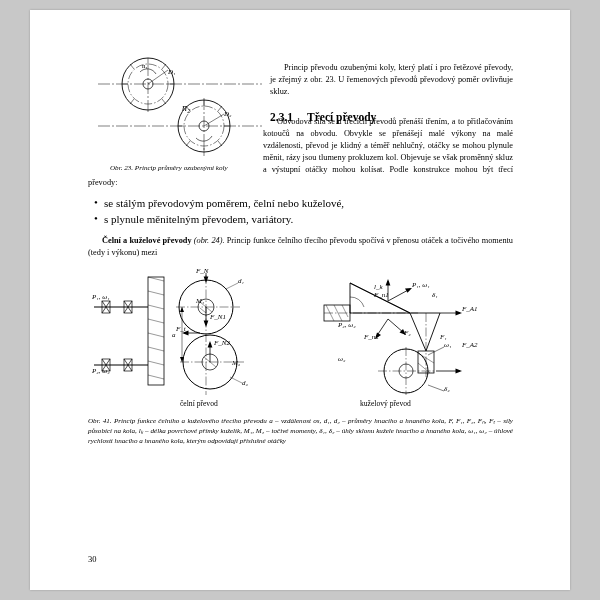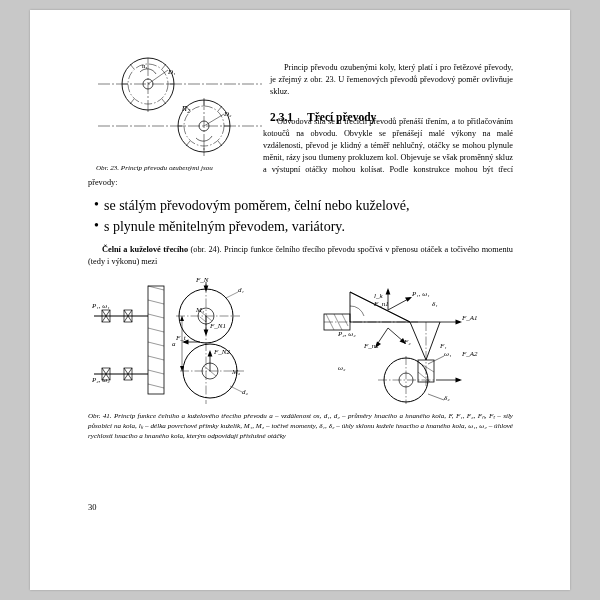--- a/index.html
+++ b/index.html
@@ -13,53 +13,53 @@
     position:absolute;left:58px;top:52px;width:425px;
   }
   
   .toprow{display:flex;align-items:flex-start;}
   .fig23wrap{width:182px;flex:0 0 182px;}
   .fig23{width:168px;height:96px;position:relative;margin-left:8px;}
   .cap{
     font-size:7.1px;line-height:1.35;font-style:italic;color:#000;
     margin-top:6px;margin-left:8px;width:160px;text-align:left;
   }
-  .cap b{font-style:italic;font-weight:normal;}
+  .cap b{font-style:italic;font-weight:normal;margin-left:14px;}
   .colr{
     flex:1;font-size:8.3px;line-height:1.47;text-align:justify;
     text-justify:inter-word;hyphens:auto;
   }
   .colr p{margin:0;}
   .colr .ind{text-indent:14px;}
   h2.sect{
     font-family:Liberation Serif, serif;
     font-size:11.5px;font-weight:bold;margin:10px 0 7px 0;
     display:flex;gap:14px;
   }
   
   .full{
     font-size:8.3px;line-height:1.47;text-align:justify;margin-top:2px;
   }
   .full p{margin:0;text-indent:14px;}
-  .bullets{margin:6px 0 0 0;padding:0;list-style:none;font-size:14px;line-height:1.5;}
+  .bullets{margin:6px 0 0 0;padding:0;list-style:none;font-size:11px;line-height:1.5;}
   .bullets li{padding-left:16px;position:relative;}
   .bullets li:before{content:"\2022";position:absolute;left:6px;top:-1px;}
   .para2{font-size:8.3px;line-height:1.47;text-align:justify;margin-top:7px;}
   .para2 .lead{font-weight:bold;}
-  .para2 .ital{}
+  .para2 .ital{font-style:italic;}
   
   .fig24{position:relative;width:425px;height:132px;margin-top:8px;}
   .fig24 .lbl{position:absolute;font-size:7px;font-style:italic;}
   .figtitles{position:relative;width:425px;height:14px;font-size:7.6px;}
   .figtitles span{position:absolute;}
   .cap24{
     font-size:7.1px;line-height:1.4;font-style:italic;margin-top:4px;text-align:justify;
   }
   .pagenum{
-    position:absolute;left:58px;top:492px;font-size:8.5px;
+    position:absolute;left:58px;top:544px;font-size:8.5px;
   }
   svg{display:block;overflow:visible;}
   .stk{stroke:#000;fill:none;}
 </style>
 </head>
 <body>
 
 <div class="page">
  <div class="content">
 
@@ -108,21 +108,21 @@
           <line class="stk" x1="52" y1="22" x2="72" y2="8" stroke-width="0.5"></line>
           <line class="stk" x1="108" y1="64" x2="128" y2="52" stroke-width="0.5"></line>
         </svg>
         <span style="position:absolute;left:30px;top:0px;font-size:7px;margin-left:16px;">n₁</span>
         <span style="position:absolute;left:86px;top:40px;font-size:10px;font-style:italic;">n₂</span>
         <span style="position:absolute;left:72px;top:6px;font-size:7px;font-style:italic;">D₁</span>
         <span style="position:absolute;left:128px;top:48px;font-size:7px;font-style:italic;">D₂</span>
       </div>
       <div class="cap">
         <b>Obr. 23.</b>
-        <span>Princip převodu ozubenými jsou</span>
+        <span>Princip průměry ozubenými koly</span>
       </div>
     </div>
 
     <div class="colr">
       <p class="ind">Princip převodu ozubenými koly, který platí i pro řetězové převody, je zřejmý z obr. 23. U řemenových převodů převodový poměr ovlivňuje skluz.</p>
       <h2 class="sect">
         <span>2.3.1</span>
         <span>Třecí převody</span>
       </h2>
       <p class="ind" style="visibility:hidden">x</p>
@@ -134,21 +134,21 @@
     <p>Obvodová síla se u třecích převodů přenáší třením, a to přitlačováním kotoučů na obvodu. Obvykle se přenášejí malé výkony na malé vzdálenosti, převod je klidný a téměř nehlučný, otáčky se mohou plynule měnit, rázy jsou tlumeny prokluzem kol. Objevuje se však proměnný skluz a výstupní otáčky mohou kolísat. Podle konstrukce mohou být třecí převody:</p>
     <div style="clear:both"></div>
   </div>
 
   <ul class="bullets">
     <li>se stálým převodovým poměrem, čelní nebo kuželové,</li>
     <li>s plynule měnitelným převodem, variátory.</li>
   </ul>
 
   <div class="para2">
-    <span style="display:inline-block;width:14px"></span><span class="lead">Čelní a kuželové třecího</span>
+    <span style="display:inline-block;width:14px"></span><span class="lead">Čelní a kuželové převody</span>
     <span class="ital">(obr. 24).</span>
     <span>Princip funkce čelního třecího převodu spočívá v přenosu otáček a točivého momentu (tedy i výkonu) mezi</span>
   </div>
 
   <div class="fig24">
     <svg width="425" height="132" viewBox="0 0 425 132">
 
       <rect class="stk" x="60" y="10" width="16" height="108" stroke-width="0.8"></rect>
       <line class="stk" x1="60" y1="10" x2="76" y2="14" stroke-width="0.4"></line>
       <line class="stk" x1="60" y1="24" x2="76" y2="28" stroke-width="0.4"></line>
@@ -268,20 +268,24 @@
     <span class="lbl" style="left:374px;top:74px;">F_A2</span>
     <span class="lbl" style="left:250px;top:54px;">P₂, ω₂</span>
     <span class="lbl" style="left:250px;top:88px;">ω₂</span>
     <span class="lbl" style="left:356px;top:74px;">ω₁</span>
     <span class="lbl" style="left:344px;top:24px;">δ₁</span>
     <span class="lbl" style="left:356px;top:118px;">δ₂</span>
     <span class="lbl" style="left:108px;top:30px;">M₁</span>
     <span class="lbl" style="left:112px;top:92px;margin-left:32px;">M₂</span>
   </div>
 
+  <div class="figtitles">
+    <span style="left:92px;">čelní převod</span>
+    <span style="left:272px;">kuželový převod</span>
+  </div>
 
   <div class="cap24">
     <b style="font-weight:normal">Obr. 41.</b>
     <span>Princip funkce čelního a kuželového třecího převodu a – vzdálenost os, d₁, d₂ – průměry hnacího a hnaného kola, F, F₁, F₂, Fₙ, Fₜ – síly působící na kola, lₖ – délka povrchové přímky kuželík, M₁, M₂ – točivé momenty, δ₁, δ₂ – úhly sklonu kužele hnacího a hnaného kola, ω₁, ω₂ – úhlové rychlosti hnacího a hnaného kola, kterým odpovídají příslušné otáčky</span>
   </div>
 
  </div>
  <div class="pagenum">30</div>
 </div>
 

